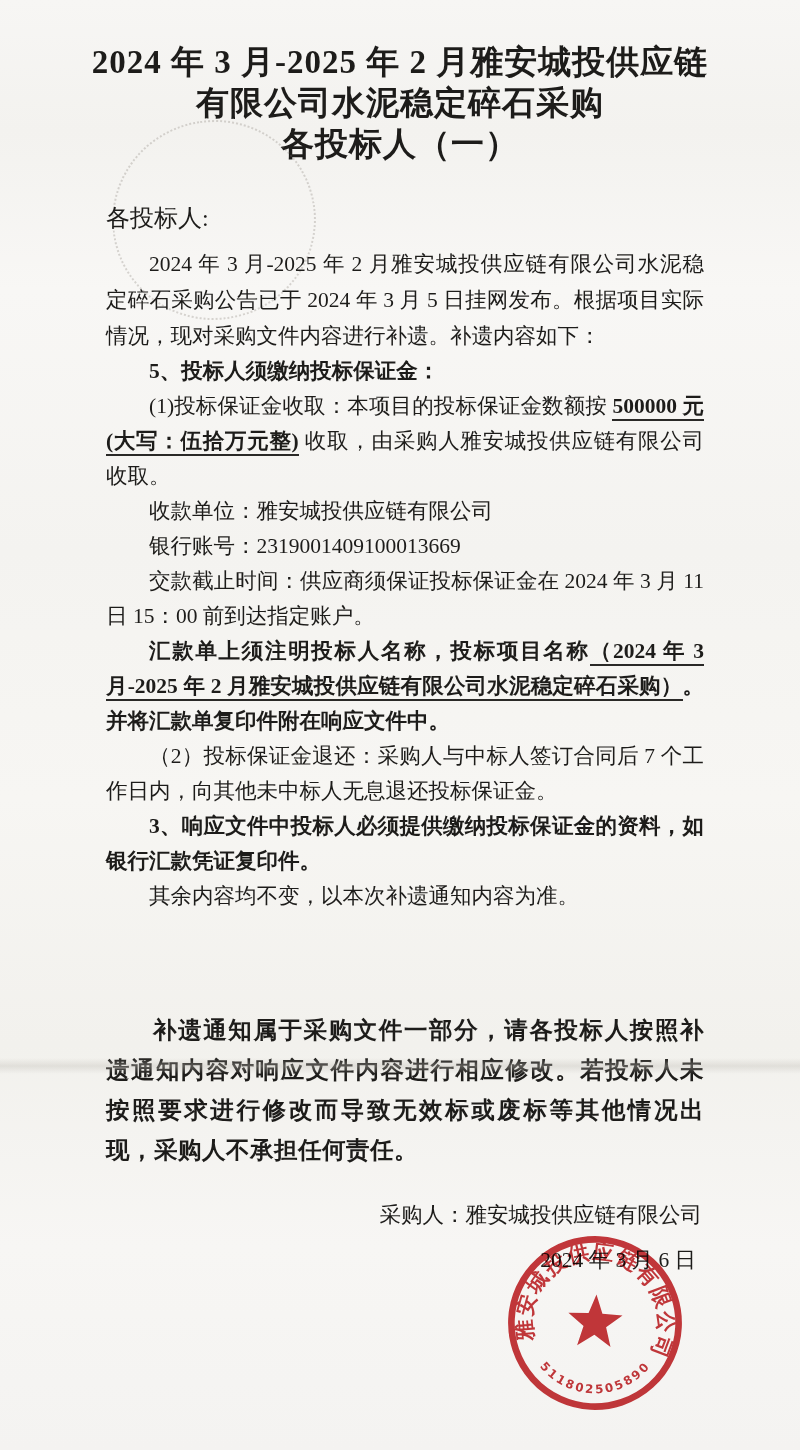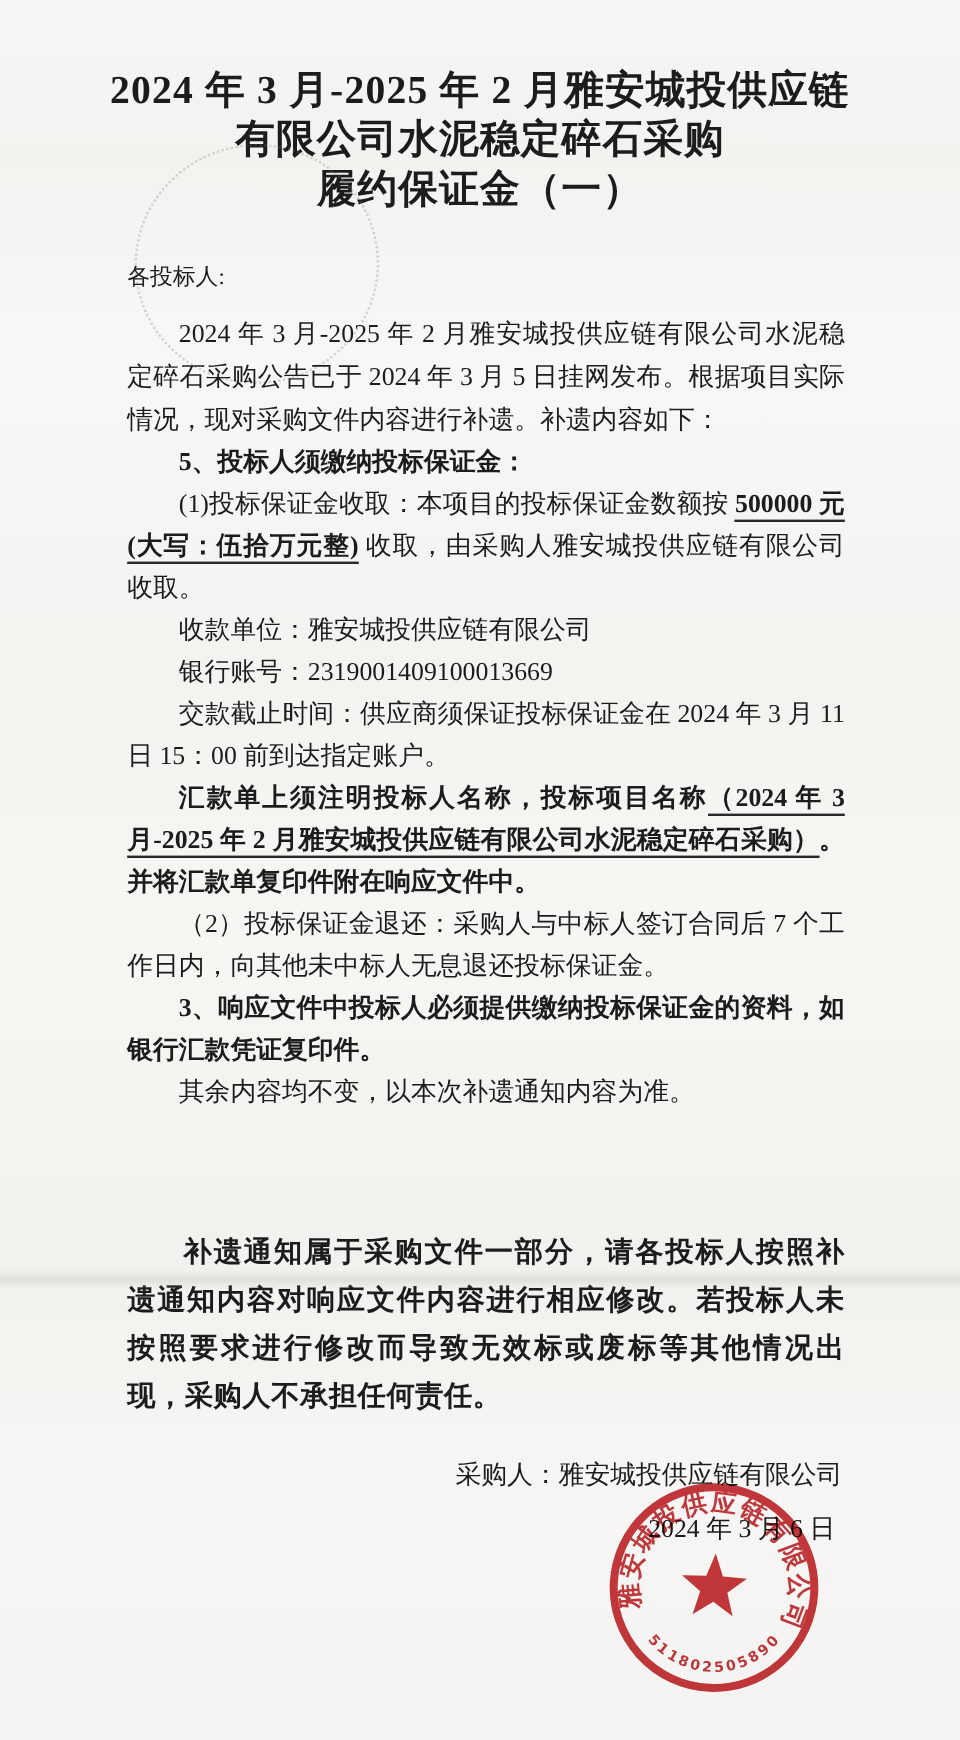--- a/index.html
+++ b/index.html
@@ -24,34 +24,34 @@
   }
   .ghost-stamp {
     position: absolute; left: 112px; top: 120px;
     width: 200px; height: 196px;
     border: 2px dotted rgba(128,122,114,0.38);
     border-radius: 50%;
     transform: rotate(-8deg);
     opacity: 0.75;
   }
   .title {
-    margin: 0; padding-top: 56px;
+    margin: 0; padding-top: 42px;
     text-align: center;
     font-size: 33px; line-height: 41px;
     font-weight: bold;
     letter-spacing: 1px;
   }
   .content {
     position: relative;
     padding: 0 96px 0 106px;
     text-align: justify;
   }
   .salutation {
     margin: 38px 0 0 0;
-    font-size: 19px; line-height: 30px;
+    font-size: 24px; line-height: 30px;
   }
   p.body {
     margin: 0;
     font-size: 21.5px;
     line-height: 35px;
     text-indent: 2em;
     text-align: justify;
   }
   p.intro { margin-top: 13px; line-height: 36px; }
   .bold { font-weight: bold; }
@@ -104,21 +104,21 @@
 </head>
 <body>
 
 <div class="page">
 
   <div class="ghost-stamp"></div>
 
   <h1 class="title">
     <div>2024 年 3 月-2025 年 2 月雅安城投供应链</div>
     <div>有限公司水泥稳定碎石采购</div>
-    <div>履约保证金（一）</div>
+    <div>各投标人（一）</div>
   </h1>
 
   <div class="content">
 
     <p class="salutation">各投标人:</p>
 
     <p class="body intro">2024 年 3 月-2025 年 2 月雅安城投供应链有限公司水泥稳定碎石采购公告已于 2024 年 3 月 5 日挂网发布。根据项目实际情况，现对采购文件内容进行补遗。补遗内容如下：</p>
 
     <p class="body bold">5、投标人须缴纳投标保证金：</p>
 

